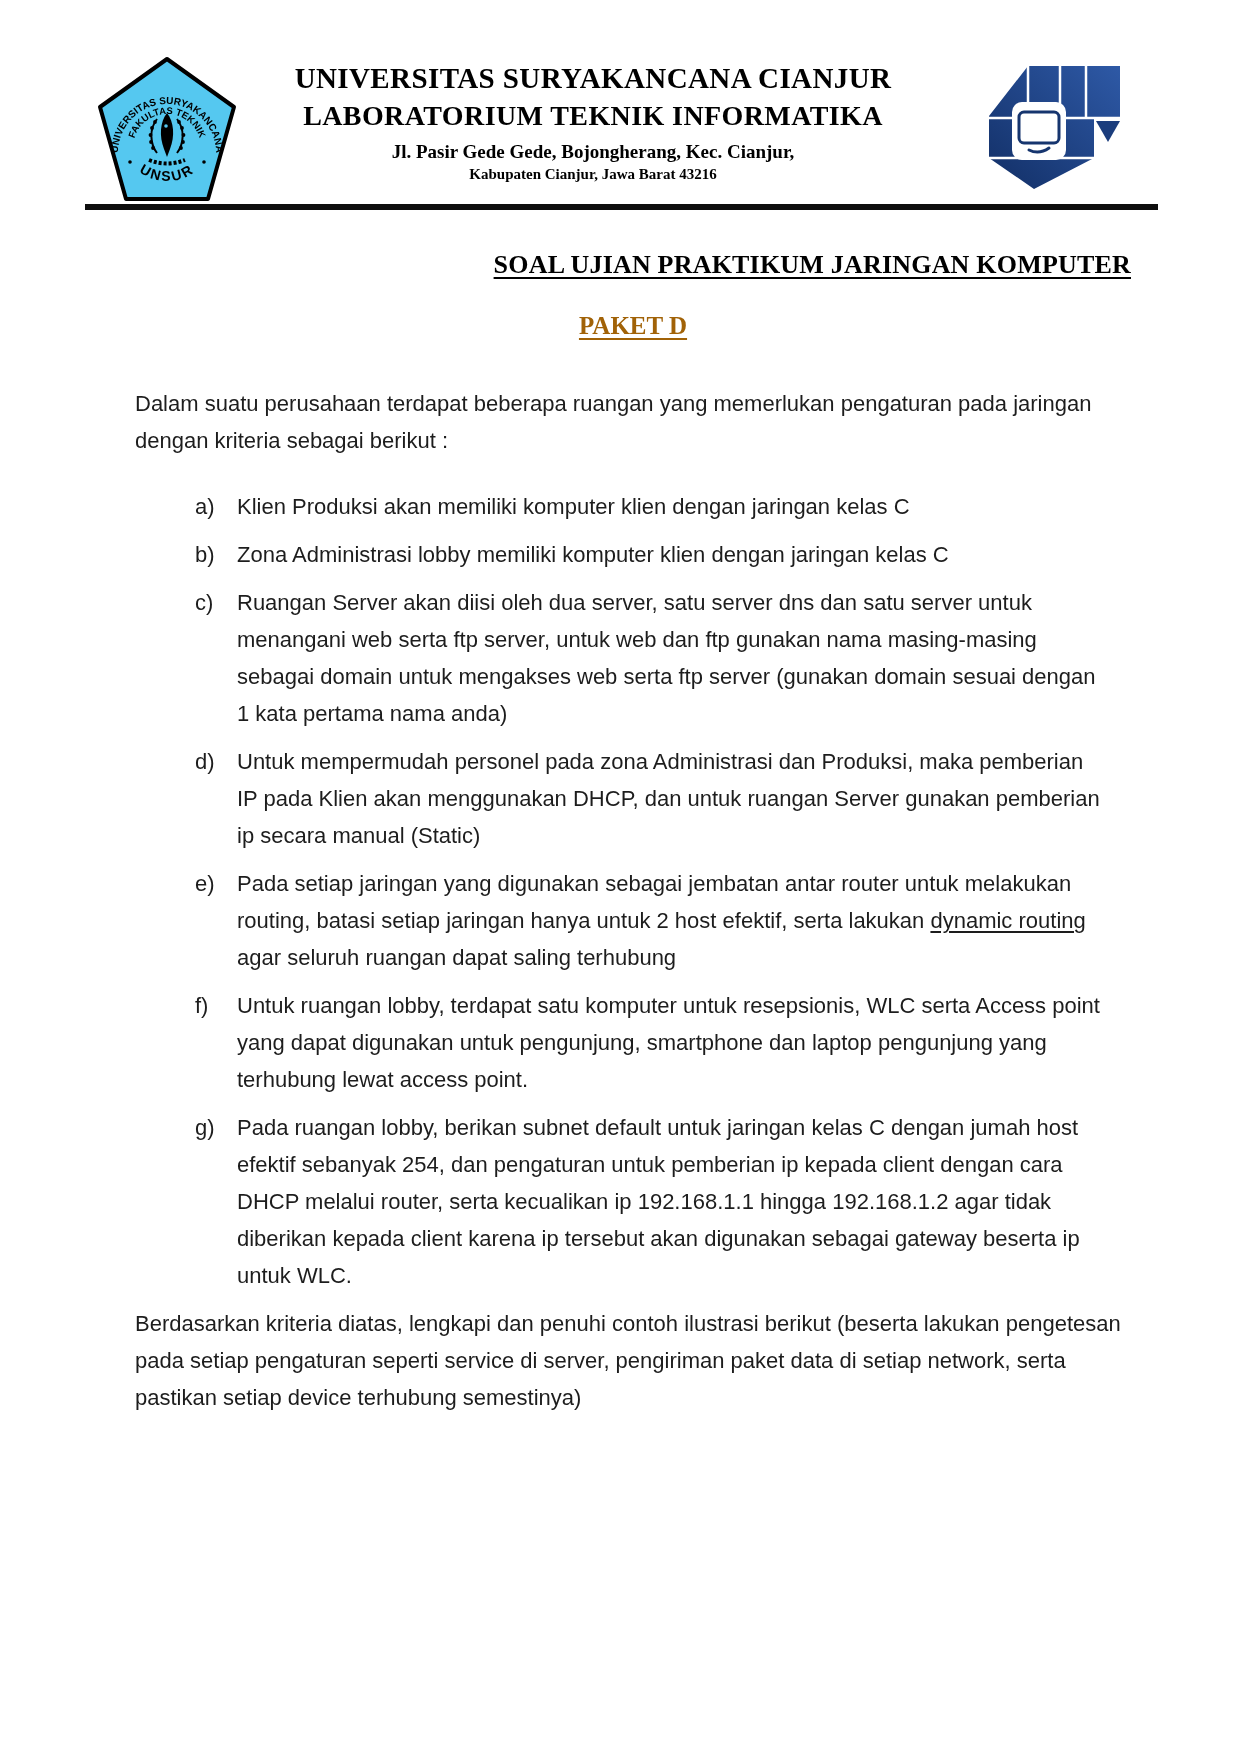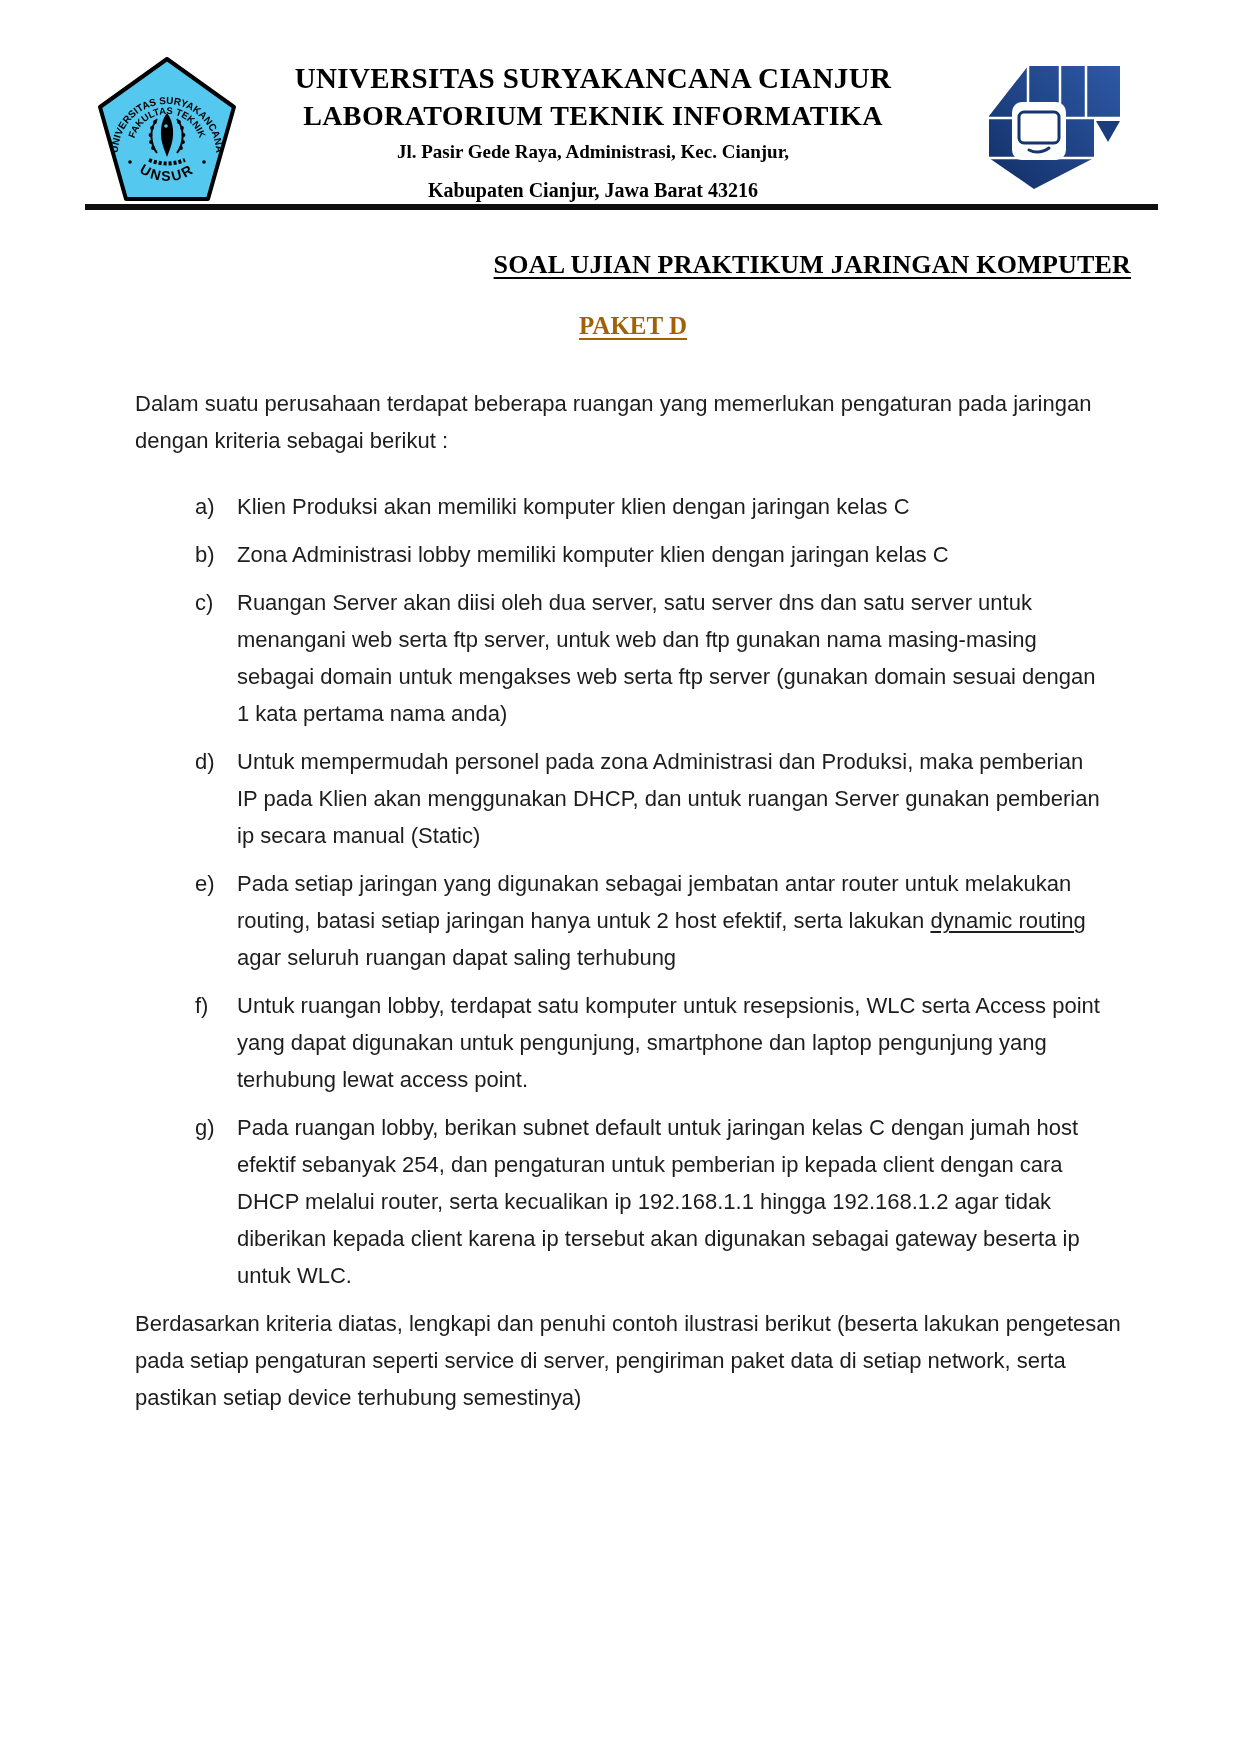--- a/index.html
+++ b/index.html
@@ -9,21 +9,21 @@
 
   
   header { position:relative; height:204px; }
   .logo-left  { position:absolute; left:97px;  top:56px; width:140px; height:146px; }
   .logo-right { position:absolute; left:972px; top:62px; width:150px; height:130px; }
   .header-text { position:absolute; left:233px; top:62px; width:720px; text-align:center;
                  font-family:"Liberation Serif", serif; font-weight:700; color:#000; }
   .h-line1 { font-size:29px; letter-spacing:0.4px; white-space:nowrap; }
   .h-line2 { font-size:28px; margin-top:5px; letter-spacing:0.4px; white-space:nowrap; }
   .h-addr1 { font-size:19px; margin-top:9px; white-space:nowrap; }
-  .h-addr2 { font-size:20px; margin-top:16px; white-space:nowrap; }
+  .h-addr2 { font-size:15px; margin-top:3px; white-space:nowrap; }
   .rule { position:absolute; left:85px; top:204px; width:1073px; height:6px; background:#0e0e0e; }
 
   
   main { padding:0 110px 0 135px; }
   .title { margin-top:46px; text-align:right; font-family:"Liberation Serif", serif;
            font-size:26px; font-weight:700; color:#000; letter-spacing:0.2px;
            text-decoration:underline; text-underline-offset:4px; text-decoration-thickness:2px; }
   .subtitle { margin-top:32px; text-align:center; font-family:"Liberation Serif", serif;
               font-size:25px; font-weight:700; color:#a16207;
               text-decoration:underline; text-underline-offset:4px; text-decoration-thickness:2px; }
@@ -80,21 +80,21 @@
           <path d="M52,104 Q70,111 88,104" fill="none" stroke="#000" stroke-width="4" stroke-dasharray="3,2"></path>
           <circle cx="33" cy="106" r="1.8" fill="#000"></circle>
           <circle cx="107" cy="106" r="1.8" fill="#000"></circle>
         </g>
       </svg>
     </div>
 
     <div class="header-text">
       <div class="h-line1">UNIVERSITAS SURYAKANCANA CIANJUR</div>
       <div class="h-line2">LABORATORIUM TEKNIK INFORMATIKA</div>
-      <div class="h-addr1">Jl. Pasir Gede Raya, Administrasi, Kec. Cianjur,</div>
+      <div class="h-addr1">Jl. Pasir Gede Gede, Bojongherang, Kec. Cianjur,</div>
       <div class="h-addr2">Kabupaten Cianjur, Jawa Barat 43216</div>
     </div>
 
     <div class="logo-right">
       <svg viewBox="0 0 150 130" width="150" height="130">
         <defs>
           <linearGradient id="nv" x1="1" y1="0" x2="0" y2="1">
             <stop offset="0" stop-color="#2e59a6"></stop>
             <stop offset="1" stop-color="#122f66"></stop>
           </linearGradient>

